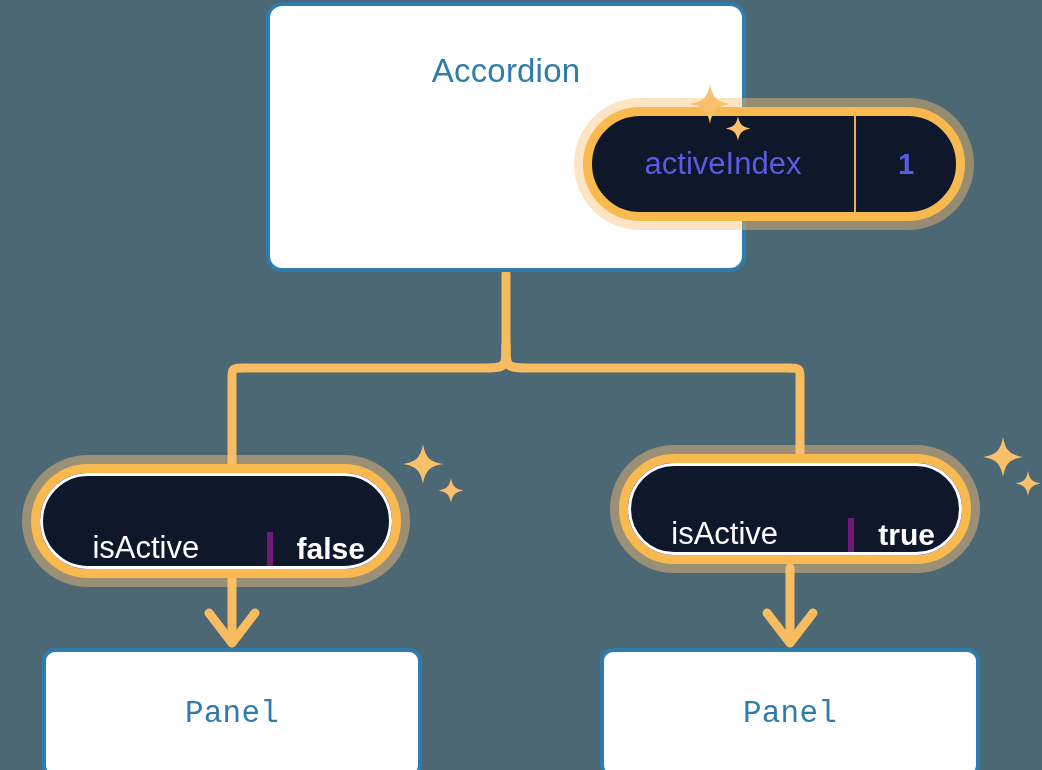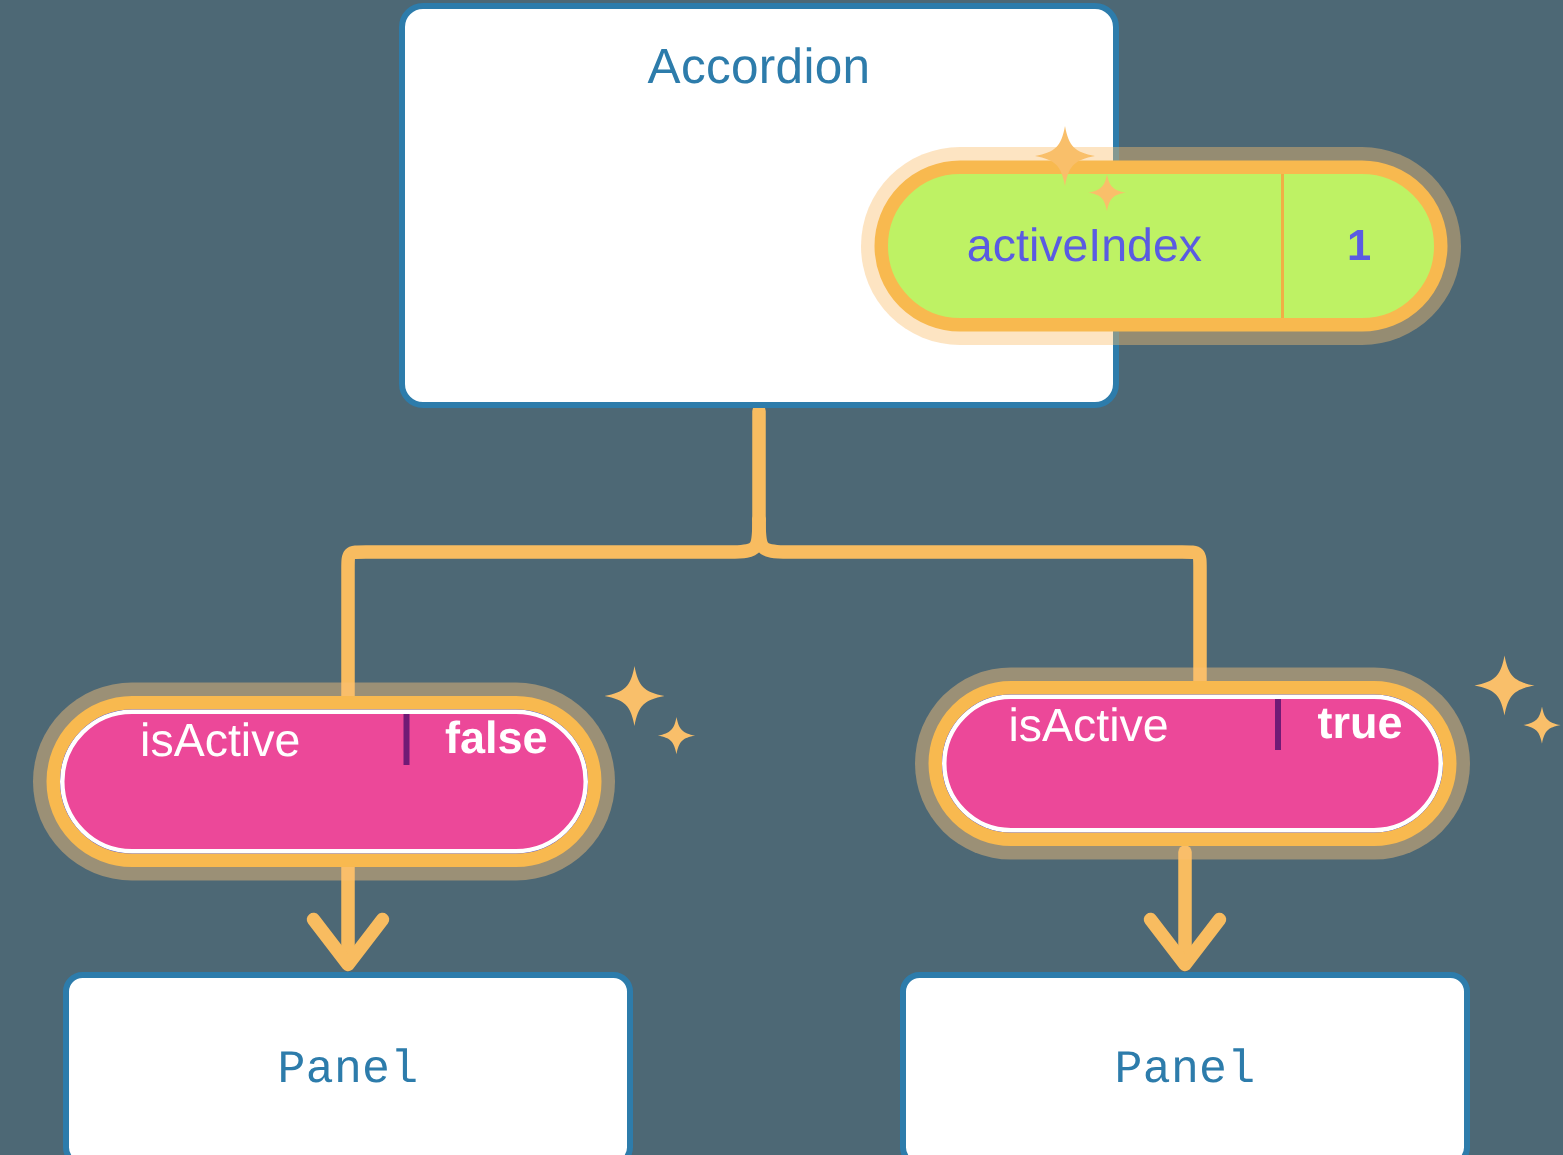--- a/index.html
+++ b/index.html
@@ -50,21 +50,21 @@
 
   
   #accordion-card {
     left: 266px;
     top: 2px;
     width: 480px;
     height: 270px;
     border-radius: 16px;
   }
   #accordion-card .card-title {
-    margin-top: 19px;
+    margin-top: 46px;
   }
 
   
   .panel-card {
     width: 380px;
     height: 130px;
     justify-content: center;
     border-radius: 13px;
   }
   #panel-left  { left: 42px;  top: 648px; }
@@ -91,21 +91,21 @@
   .pill-seg {
     display: flex;
     align-items: center;
     justify-content: center;
     box-sizing: border-box;
     white-space: nowrap;
   }
 
   
   .pill-white {
-    background: #bef264;
+    background: #0f172a;
   }
   .pill-white .pill-seg {
     color: #5a5be2;
   }
   .pill-white .seg-key {
     font-size: 31px;
     font-weight: 400;
     padding: 0 22px;
   }
   .pill-white .seg-val {
@@ -117,40 +117,40 @@
 
   
   .pill-purple {
     background: #5c5fd6;
     border: 9px solid #f8b94f;
     box-shadow: 0 0 0 9px rgba(250, 194, 120, 0.45);
     overflow: hidden;
   }
   .pill-purple-inner {
     display: flex;
-    align-items: flex-start;
+    align-items: flex-end;
     border-radius: 999px;
     border: 3px solid #ffffff;
-    background: #ec4899;
+    background: #0f172a;
     box-sizing: border-box;
     width: 100%;
     height: 100%;
     gap: 18px;
   }
   .pill-purple .pill-seg { color: #ffffff; }
   .pill-purple .seg-key {
     font-size: 31px;
     font-weight: 400;
     padding: 0 22px;
   }
   .pill-purple .seg-val {
     font-size: 30px;
     font-weight: 700;
     padding: 0 24px;
-    border-left: 4px solid #701a75;
+    border-left: 6px solid #701a75;
   }
 
   
   #pill-active-index {
     left: 313px;
     top: 101px;
   }
   #pill-active-index .pill { width: 382px; height: 114px; }
   #pill-active-index .seg-key { width: 262px; }
   #pill-active-index .seg-val { flex: 1; }

